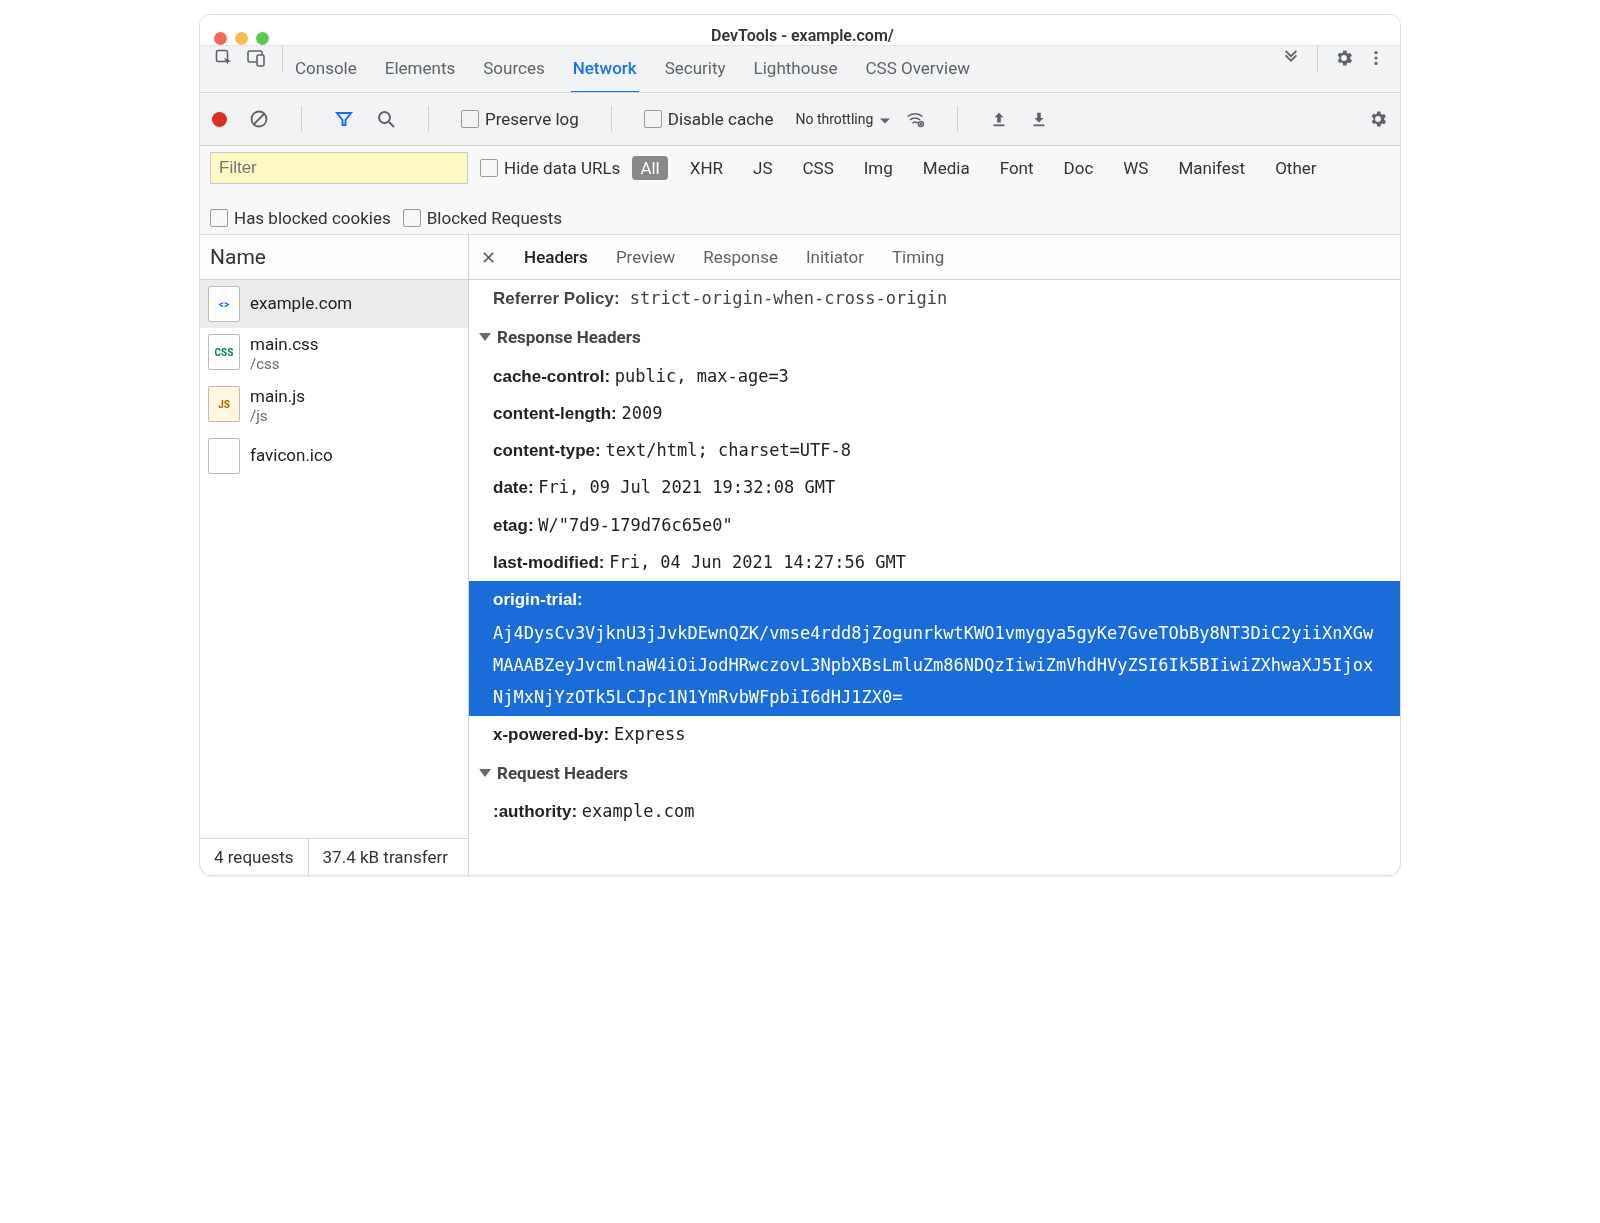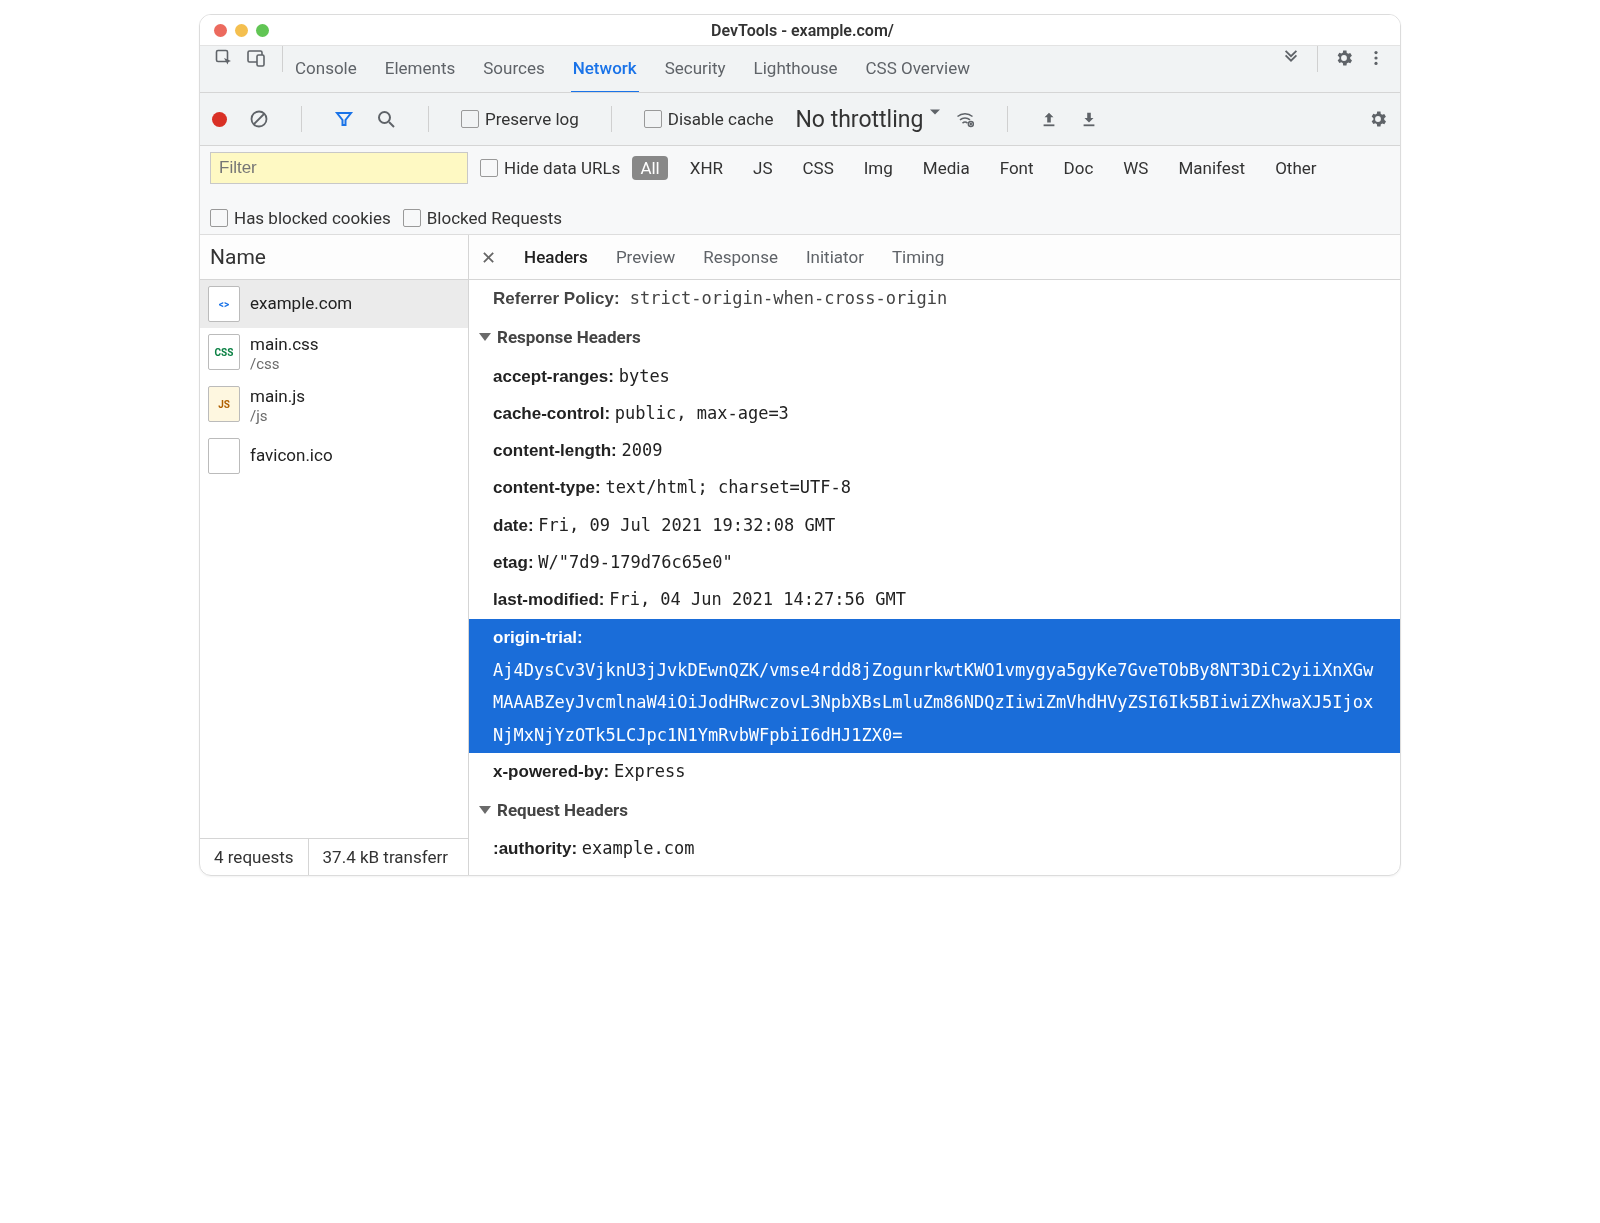--- a/index.html
+++ b/index.html
@@ -1,34 +1,34 @@
 <!DOCTYPE html>
 <html><head>
 <meta charset="utf-8">
 <style>
   html,body{margin:0;padding:0;font-family:-apple-system,BlinkMacSystemFont,"Segoe UI",Roboto,Arial,sans-serif;color:#222;background:#fff}
   .window{width:1200px;margin:14px auto;border:1px solid #dcdcdc;border-radius:12px;overflow:hidden;box-shadow:0 1px 2px rgba(0,0,0,.05)}
-  .titlebar{height:30px;display:flex;align-items:center;gap:10px;padding:0 14px;background:#fff;border-bottom:1px solid #e3e3e3}
+  .titlebar{height:30px;display:flex;align-items:flex-end;gap:10px;padding:0 14px;background:#fff;border-bottom:1px solid #e3e3e3}
   .dots{display:flex;gap:8px}
   .dot{width:13px;height:13px;border-radius:50%}
   .red{background:#ec6a5e}.yellow{background:#f4bf4f}.green{background:#61c554}
   .title{flex:1;text-align:center;font-size:16px;font-weight:600;color:#333}
   .tabstrip{display:flex;align-items:flex-start;border-bottom:1px solid #d5d5d5;background:#f1f3f4;padding:0 8px;height:46px}
   .ts-icon{width:24px;height:24px;display:flex;align-items:center;justify-content:center;color:#5f6368;margin:0 4px}
   .ts-divider{width:1px;height:26px;background:#d0d0d0;margin:0 10px}
   .tabs-main{display:flex;gap:24px;flex:1;align-items:center;height:100%;overflow:hidden}
   .tab{font-size:17px;color:#5f6368;height:100%;display:flex;align-items:center;border-bottom:3px solid transparent;padding:0 2px;white-space:nowrap;cursor:default}
   .tab.active{color:#1a73e8;border-bottom-color:#1a73e8;font-weight:500}
   .toolbar{display:flex;align-items:center;gap:22px;padding:6px 12px;background:#f1f3f4;border-bottom:1px solid #d5d5d5;height:40px}
   .rec{width:15px;height:15px;border-radius:50%;background:#d93025}
   .tb-icon{color:#5f6368}
   .chk{display:flex;align-items:center;gap:6px;font-size:17px;color:#333}
   .chk-box{width:16px;height:16px;border:1.5px solid #999;border-radius:2px;display:inline-block}
   .throttling{display:flex;align-items:center;gap:14px}
-  .throttle-sel{font-size:23px;color:#333;display:flex;align-items:flex-start;gap:6px}
+  .throttle-sel{font-size:14px;color:#333;display:flex;align-items:flex-end;gap:6px}
   .filterbar{display:flex;flex-wrap:wrap;align-items:center;gap:12px;padding:6px 10px;background:#f7f8f9;border-bottom:1px solid #ddd}
   .filter-input{width:240px;height:26px;font-size:17px;padding:2px 8px;border:1px solid #c8c8c8;background:#fef9c3;color:#888}
   .pill{font-size:17px;color:#333;padding:2px 8px;border-radius:4px}
   .pill.sel{background:#888;color:#fff}
   .split{display:flex;height:640px}
   .left{width:268px;border-right:1px solid #d5d5d5;display:flex;flex-direction:column}
   .colhead{height:44px;display:flex;align-items:center;padding:0 10px;font-size:21px;color:#333;border-bottom:1px solid #d5d5d5;background:#fdfdfd}
   .rows{flex:1;overflow:auto;background:#fff}
   .row{display:flex;align-items:center;gap:10px;padding:6px 8px}
   .row.double{align-items:flex-start}
@@ -261,21 +261,20 @@
             <div class="subtab">Initiator</div>
             <div class="subtab">Timing</div>
           </div>
       </div>
       <div class="details" id="details">
           <div class="peek"><b>Referrer Policy:</b> strict-origin-when-cross-origin</div>
           <div class="section-h">
             <span class="tri"></span>
             <span>Response Headers</span>
           </div>
-          <div class="kv"><span class="k">accept-ranges: </span><span class="v">bytes</span></div>
           <div class="kv"><span class="k">cache-control: </span><span class="v">public, max-age=3</span></div>
           <div class="kv"><span class="k">content-length: </span><span class="v">2009</span></div>
           <div class="kv"><span class="k">content-type: </span><span class="v">text/html; charset=UTF-8</span></div>
           <div class="kv"><span class="k">date: </span><span class="v">Fri, 09 Jul 2021 19:32:08 GMT</span></div>
           <div class="kv"><span class="k">etag: </span><span class="v">W/"7d9-179d76c65e0"</span></div>
           <div class="kv"><span class="k">last-modified: </span><span class="v">Fri, 04 Jun 2021 14:27:56 GMT</span></div>
           <div class="kv hl"><span class="k">origin-trial: </span><span class="v">Aj4DysCv3VjknU3jJvkDEwnQZK/vmse4rdd8jZogunrkwtKWO1vmygya5gyKe7GveTObBy8NT3DiC2yiiXnXGwMAAABZeyJvcmlnaW4iOiJodHRwczovL3NpbXBsLmluZm86NDQzIiwiZmVhdHVyZSI6Ik5BIiwiZXhwaXJ5IjoxNjMxNjYzOTk5LCJpc1N1YmRvbWFpbiI6dHJ1ZX0=</span></div>
           <div class="kv"><span class="k">x-powered-by: </span><span class="v">Express</span></div>
           <div class="section-h">
             <span class="tri"></span>

